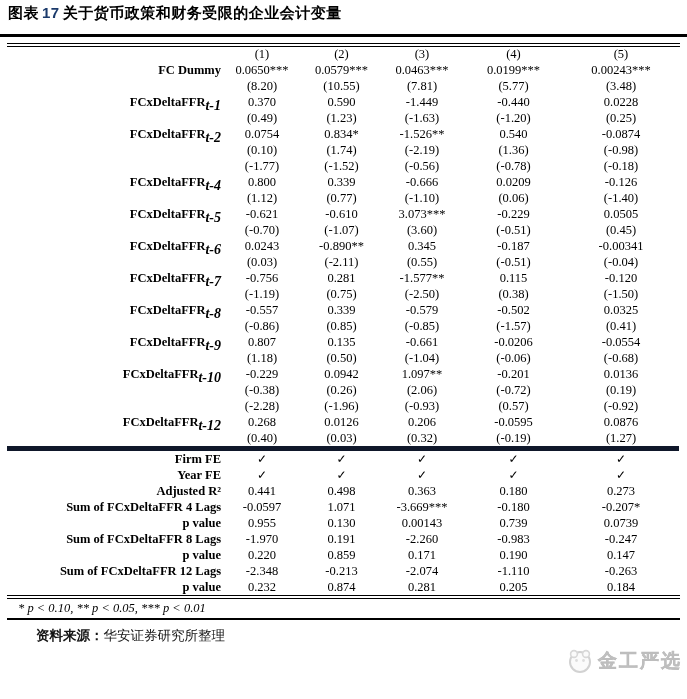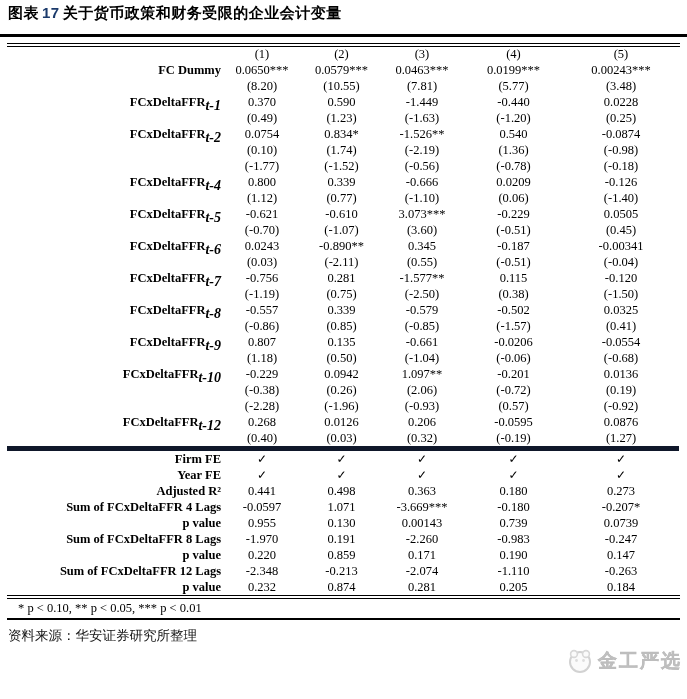--- a/index.html
+++ b/index.html
@@ -30,27 +30,28 @@
     font-size:12.5px;height:16px;line-height:16px;padding:0;
     text-align:center;white-space:nowrap;overflow:visible;
   }
   td.lbl{text-align:right;padding-left:11px;font-weight:bold;}
   sub{font-size:14px;font-style:italic;line-height:0;}
   tr.rule-top td{border-top:5px solid #0f172a;}
   .check{font-size:12px;}
   
   .footnote{
     font-size:12.5px;line-height:19px;height:19px;padding-left:11px;
+    font-style:italic;
   }
   .rule-heavy{height:2px;background:#000;}
   .source-row{
     margin:7px 0 0 8px;font-size:13.5px;color:#141414;
     font-family:"Liberation Serif","DejaVu Serif",serif;
   }
-  .source-label{font-weight:normal;}
+  .source-label{font-weight:bold;margin-left:28px;}
   
   .watermark{
     position:absolute;right:5px;top:648px;display:flex;align-items:flex-start;
     gap:5px;color:#c6c6c6;z-index:5;
   }
   .wm-logo{width:26px;height:26px;display:block;}
   .wm-text{
     font-family:"Liberation Sans","DejaVu Sans",sans-serif;
     font-size:19px;font-weight:bold;letter-spacing:2px;
     color:#c9c9c9;-webkit-text-stroke:0.4px #bdbdbd;

